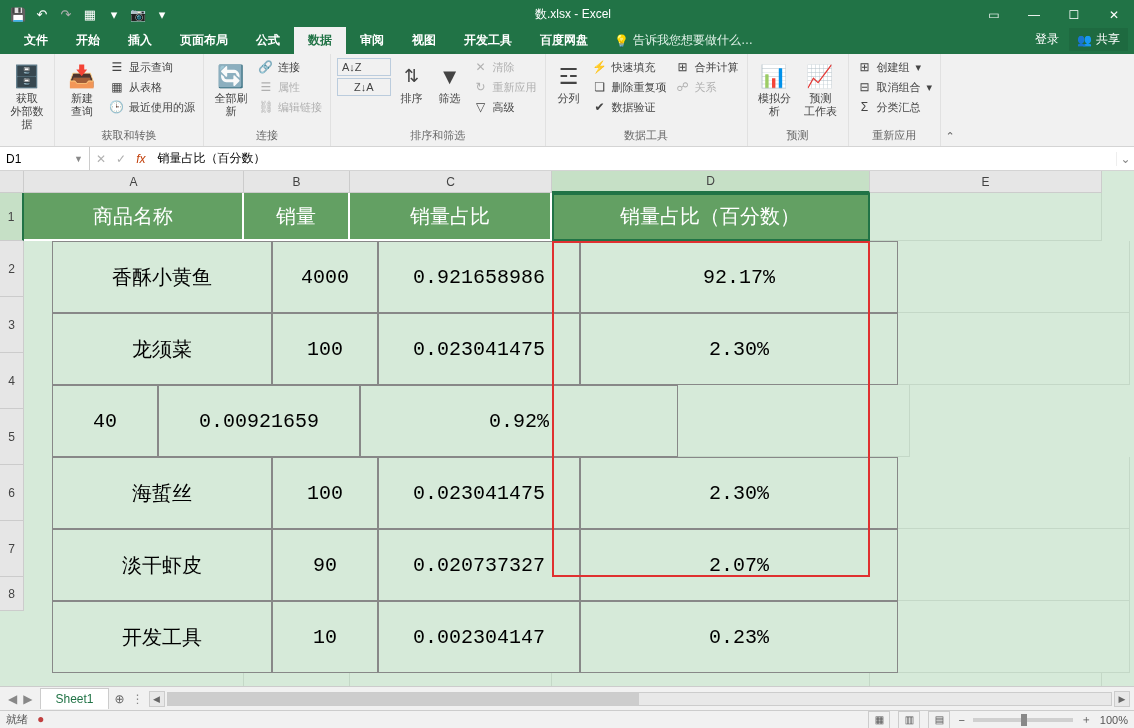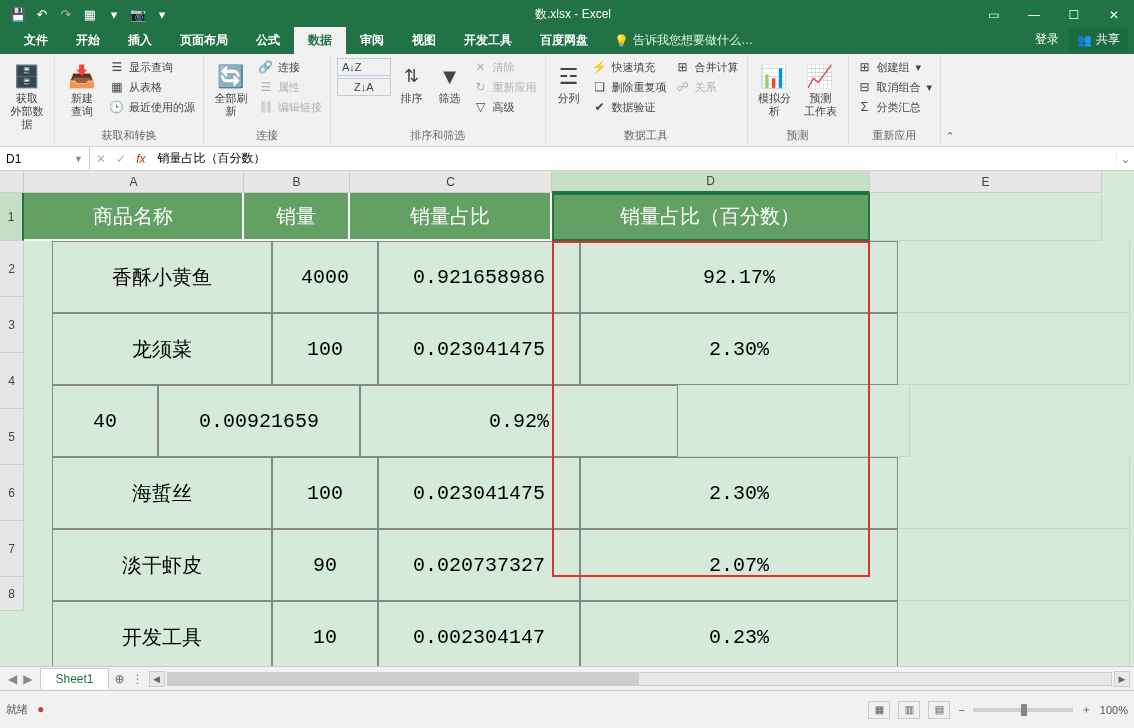--- a/index.html
+++ b/index.html
@@ -64,21 +64,21 @@
 .sheettabs { height: 24px; background: #f1f1f1; border-top: 1px solid #ccc; display: flex; align-items: center; font-size: 12px; }
 .sheetnav { padding: 0 8px; display: flex; gap: 6px; color: #888; }
 .sheettab { background: #fff; border: 1px solid #ccc; border-bottom: none; padding: 3px 14px; color: #217346; }
 .addsheet { width: 22px; text-align: center; color: #666; }
 .hscroll { flex: 1; display: flex; align-items: center; padding: 0 4px; gap: 2px; }
 .hscroll .track { flex: 1; height: 14px; background: #e8e8e8; border: 1px solid #ccc; position: relative; }
 .hscroll .thumb { position: absolute; left: 0; top: 0; bottom: 0; width: 50%; background: #cdcdcd; }
 .sbbtn { width: 16px; height: 16px; background: #e8e8e8; border: 1px solid #ccc; display: flex; align-items: center; justify-content: center; font-size: 9px; color: #666; }
 
 
-.statusbar { height: 38px; background: #f1f1f1; border-top: 1px solid #ccc; display: flex; align-items: center; font-size: 11px; color: #555; padding: 0 6px; }
+.statusbar { height: 18px; background: #f1f1f1; border-top: 1px solid #ccc; display: flex; align-items: center; font-size: 11px; color: #555; padding: 0 6px; }
 .statusbar .right { margin-left: auto; display: flex; align-items: center; gap: 8px; }
 .viewbtn { width: 22px; height: 18px; border: 1px solid #ccc; display: flex; align-items: center; justify-content: center; font-size: 10px; }
 .zoomslider { width: 100px; height: 4px; background: #d0d0d0; position: relative; }
 .zoomslider .zsthumb { position: absolute; left: 48px; top: -4px; width: 6px; height: 12px; background: #888; }
 
 
 .cA { width: 220px; } .cB { width: 106px; } .cC { width: 202px; } .cD { width: 318px; } .cE { width: 232px; }
 
 .r1h { height: 48px; } .rDh { height: 72px; margin-left: 28px; } .r8h { height: 34px; }
 .rowhead { height: 56px; } .rowhead.r1 { height: 48px; } .rowhead.r8 { height: 34px; }

